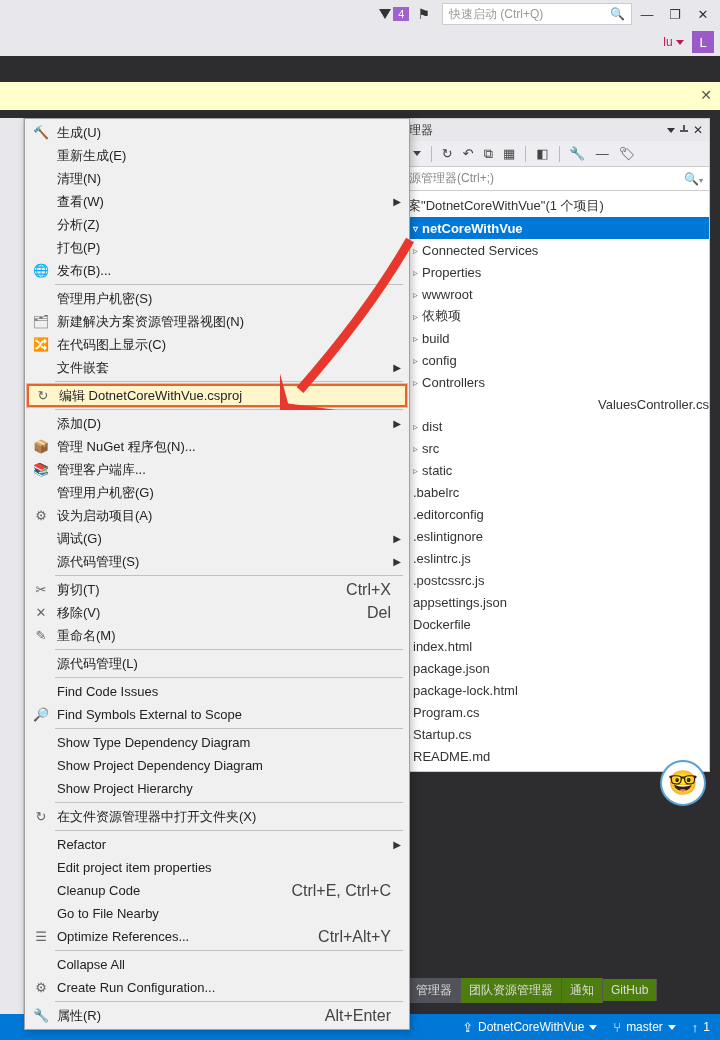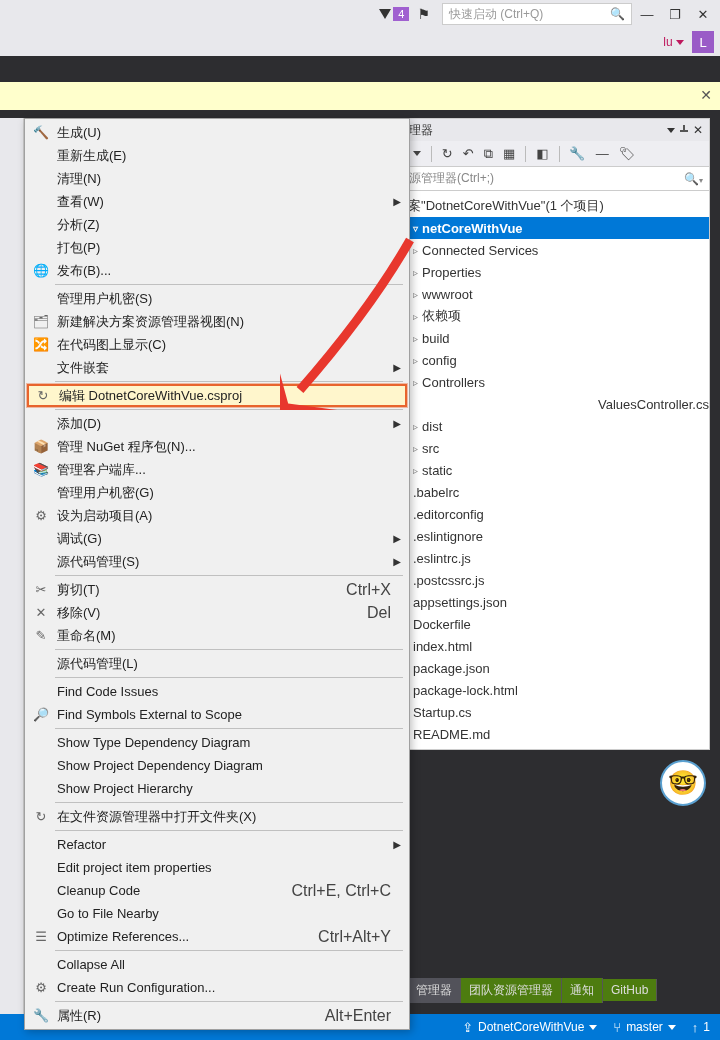--- a/index.html
+++ b/index.html
@@ -203,20 +203,23 @@
         <div class="row indent1">
           <span>index.html</span>
         </div>
         <div class="row indent1">
           <span>package.json</span>
         </div>
         <div class="row indent1">
           <span>package-lock.html</span>
         </div>
         <div class="row indent1">
+          <span>Program.cs</span>
+        </div>
+        <div class="row indent1">
           <span>Startup.cs</span>
         </div>
         <div class="row indent1">
           <span>README.md</span>
         </div>
       </div>
   </div>
 </div>
 
 <div class="context-menu" id="ctx">

